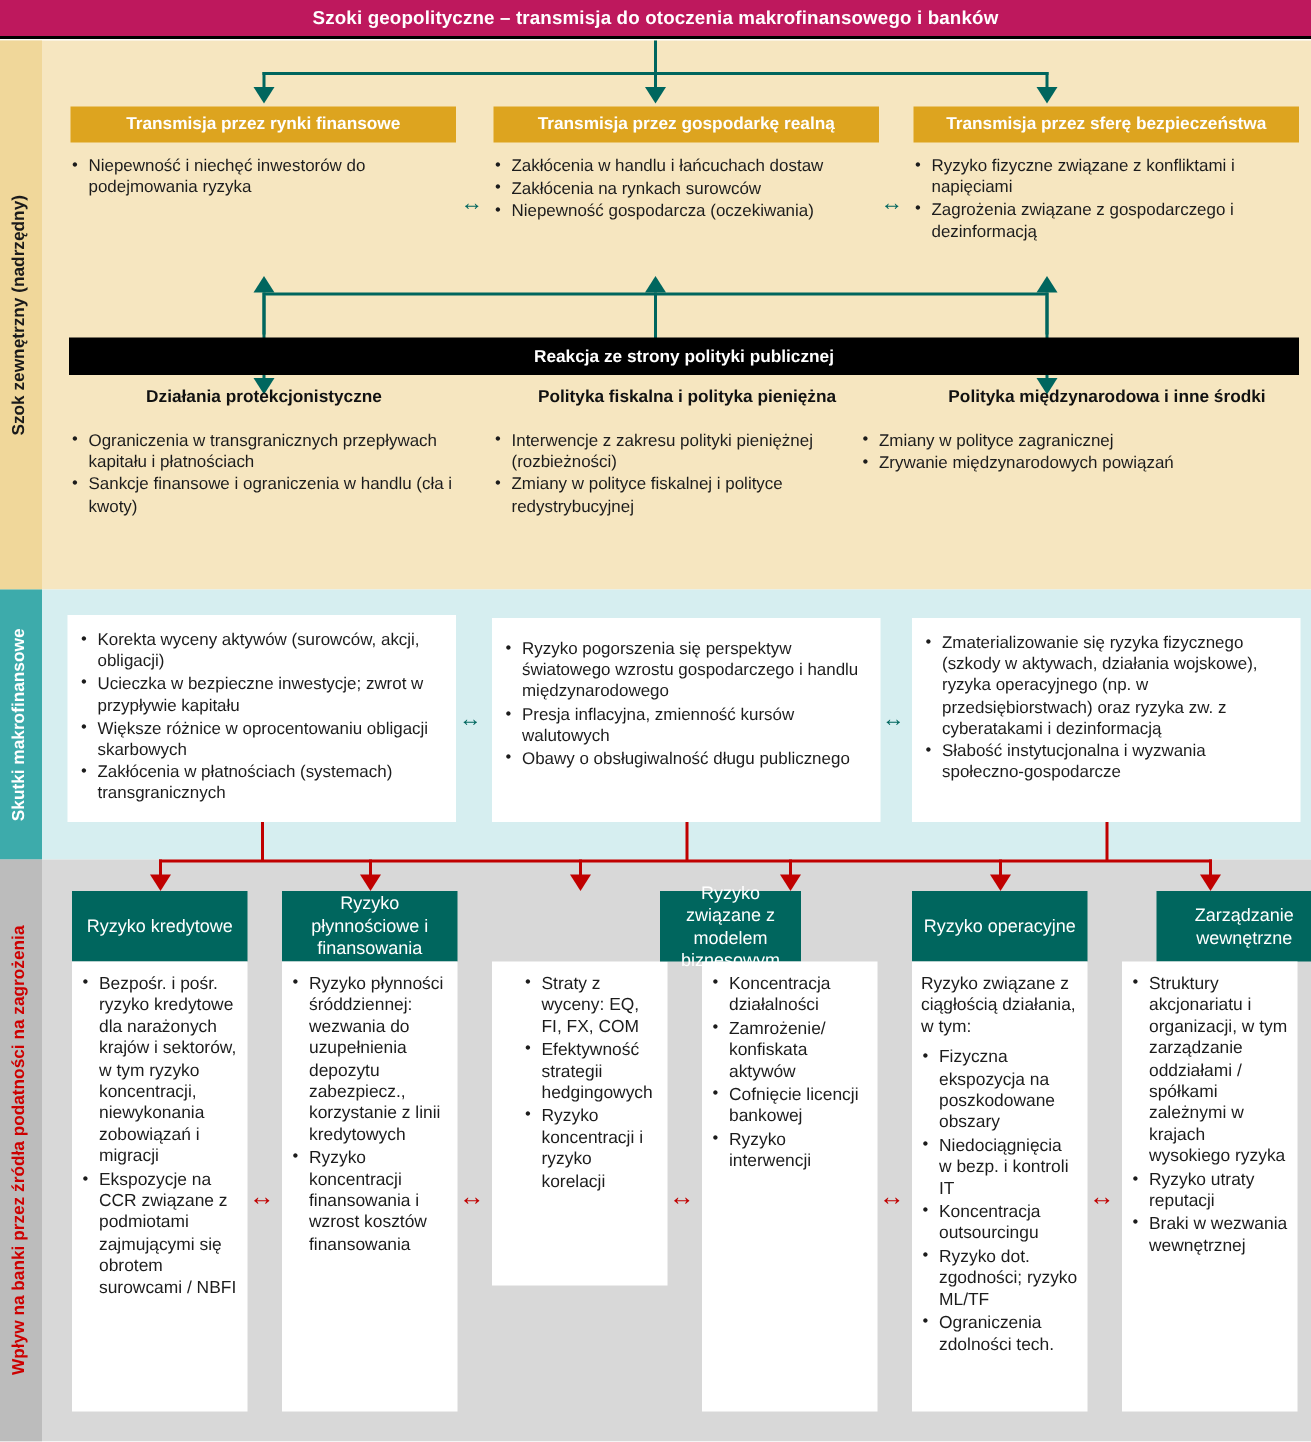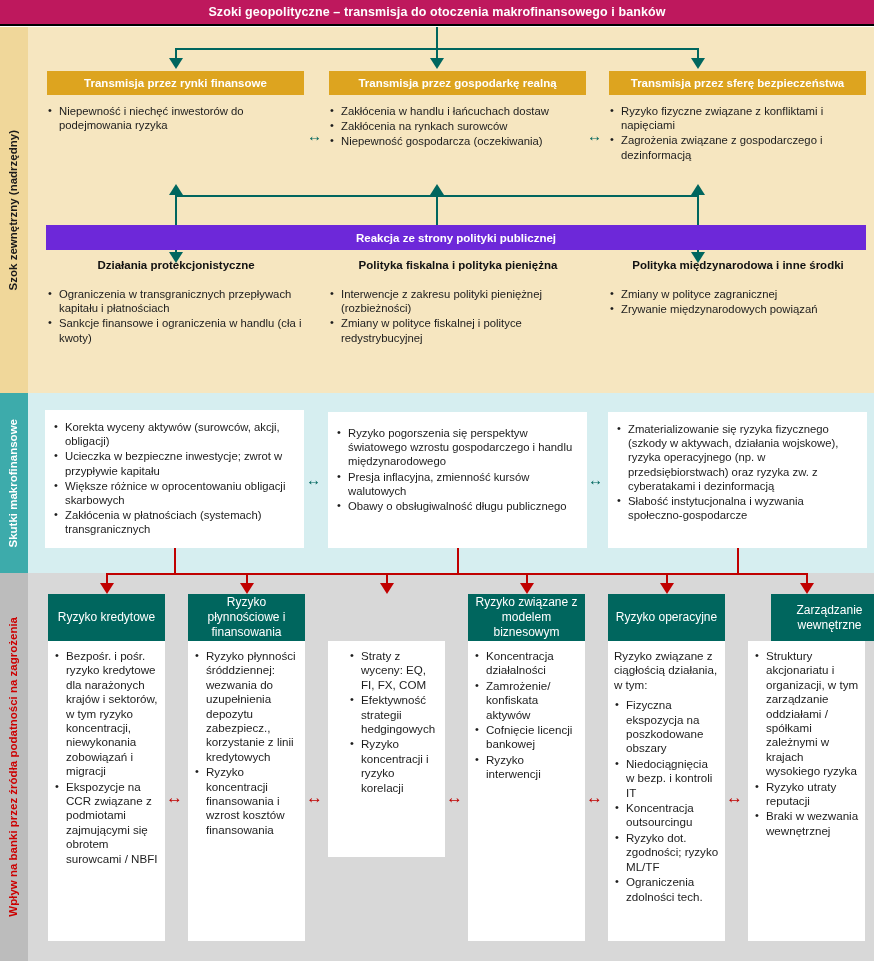--- a/index.html
+++ b/index.html
@@ -44,21 +44,21 @@
 
   
   .obox-head{
     position:absolute;background:#dda41f;color:#fff;
     font-weight:bold;font-size:11.5px;
     display:flex;align-items:center;justify-content:center;
     text-align:center;box-sizing:border-box;
   }
   .reakcja-bar{
     position:absolute;left:46px;top:225px;width:820px;height:25px;
-    background:#6d28d9;color:#fff;font-weight:bold;font-size:11.5px;
+    background:#000000;color:#fff;font-weight:bold;font-size:11.5px;
     display:flex;align-items:center;justify-content:center;
   }
   .sub-title{
     position:absolute;font-weight:bold;font-size:11.5px;color:#111;
     text-align:center;
   }
 
   
   ul.bl{margin:0;padding:0;list-style:none;}
   ul.bl li{
@@ -209,21 +209,21 @@
       <li>Ograniczenia w transgranicznych przepływach kapitału i płatnościach</li>
       <li>Sankcje finansowe i ograniczenia w handlu (cła i kwoty)</li>
     </ul>
   </div>
   <div class="txtblock" style="left:329px;top:287px;width:255px;">
     <ul class="bl">
       <li>Interwencje z zakresu polityki pieniężnej (rozbieżności)</li>
       <li>Zmiany w polityce fiskalnej i polityce redystrybucyjnej</li>
     </ul>
   </div>
-  <div class="txtblock" style="left:609px;top:287px;width:255px;">
+  <div class="txtblock" style="left:574px;top:287px;width:255px;">
     <ul class="bl">
       <li>Zmiany w polityce zagranicznej</li>
       <li>Zrywanie międzynarodowych powiązań</li>
     </ul>
   </div>
 
   <div class="wcard" style="left:45px;top:410px;width:259px;height:138px;padding:10px 8px;">
     <ul class="bl">
       <li>Korekta wyceny aktywów (surowców, akcji, obligacji)</li>
       <li>Ucieczka w bezpieczne inwestycje; zwrot w przypływie kapitału</li>
@@ -294,21 +294,21 @@
   </div>
 
   <div class="risk-body" style="left:328px;top:641px;width:117px;height:216px;padding-left:21px;">
     <ul class="bl">
       <li>Straty z wyceny: EQ, FI, FX, COM</li>
       <li>Efektywność strategii hedgingowych</li>
       <li>Ryzyko koncentracji i ryzyko korelacji</li>
     </ul>
   </div>
 
-  <div class="risk-head" style="left:468px;top:594px;width:117px;height:47px;">
+  <div class="risk-head" style="left:440px;top:594px;width:94px;height:47px;">
     <span>Ryzyko związane z modelem biznesowym</span>
   </div>
   <div class="risk-body" style="left:468px;top:641px;width:117px;height:300px;">
     <ul class="bl">
       <li>Koncentracja działalności</li>
       <li>Zamrożenie/ konfiskata aktywów</li>
       <li>Cofnięcie licencji bankowej</li>
       <li>Ryzyko interwencji</li>
     </ul>
   </div>

